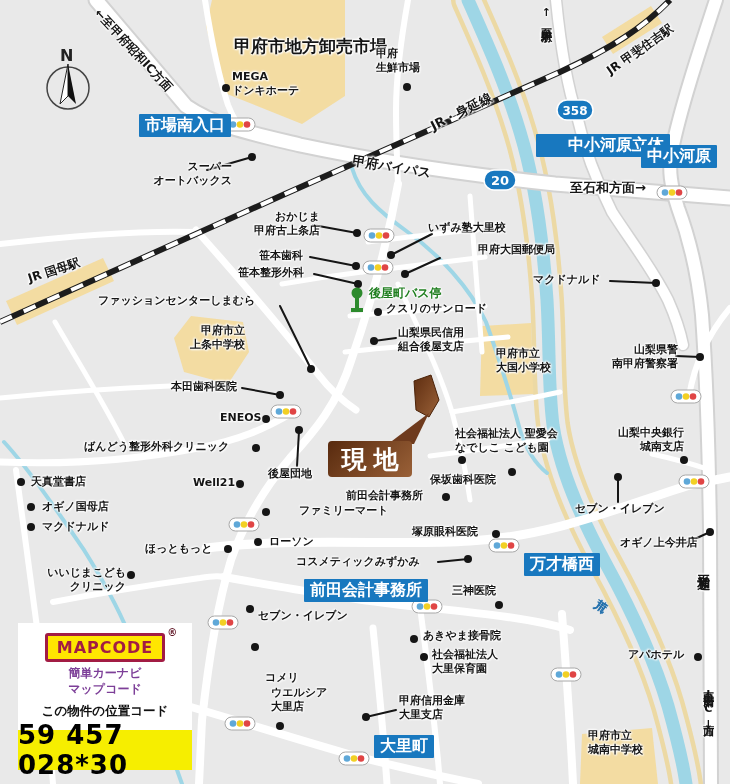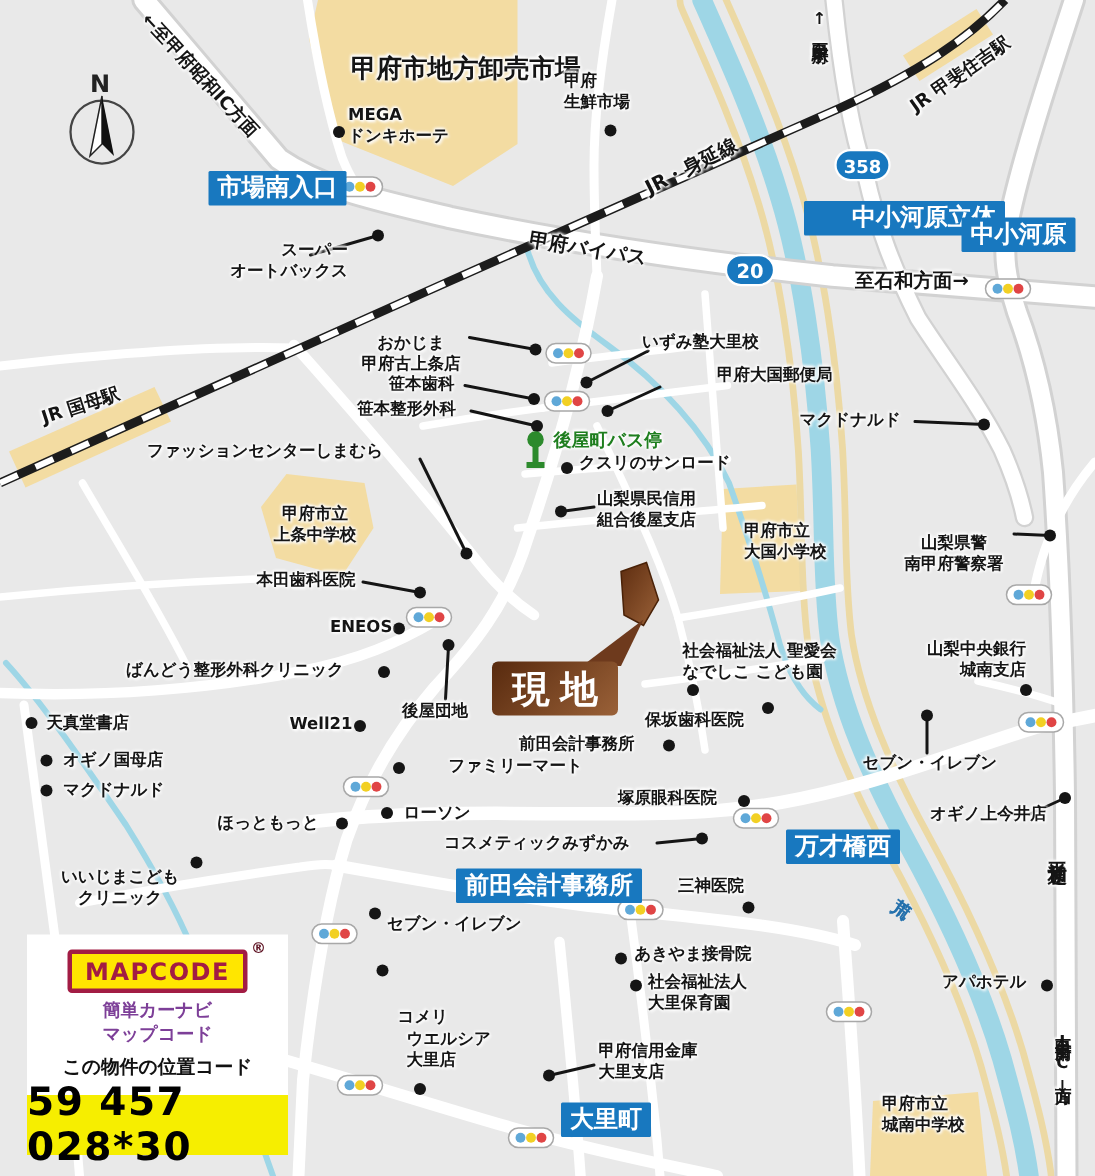--- a/index.html
+++ b/index.html
@@ -5,21 +5,21 @@
   html,body{margin:0;padding:0;background:#fff;}
   #map{position:relative;width:730px;height:784px;background:#e9e9e9;overflow:hidden;
        font-family:"DejaVu Sans",sans-serif;}
   #base{position:absolute;left:0;top:0;}
   .lbl{position:absolute;font-size:11px;font-weight:600;color:#151515;line-height:1.25;
        white-space:pre-line;z-index:5;
        text-shadow:0 0 2px #fff,0 0 2px #fff,0 0 3px #fff,1px 1px 2px #fff,-1px -1px 2px #fff;}
   .rd {font-size:13px;font-weight:700;}
   .rot{transform-origin:left top;}
   .vert{writing-mode:vertical-rl;text-orientation:upright;letter-spacing:1px;}
-  .ctr{text-align:center;margin-top:12px;}
+  .ctr{text-align:right;}
   .rgt{text-align:right;}
   .sign{position:absolute;background:#1878bf;color:#fff;font-size:16px;font-weight:700;
         padding:1px 6px 2px;line-height:1.25;white-space:nowrap;z-index:6;text-shadow:none;
         border-radius:1px;}
   .green{color:#1e7e1e;font-size:12px;font-weight:700;}
   .blue-river{color:#2471ad;font-weight:700;font-size:12px;text-shadow:none;}
   #site-box{position:absolute;left:328px;top:441px;width:84px;height:36px;z-index:7;
         background:linear-gradient(135deg,#582a0e,#9a6138);border-radius:4px;color:#fff;
         display:flex;align-items:center;justify-content:center;font-size:25px;font-weight:700;
         letter-spacing:7px;padding-left:7px;box-sizing:border-box;}

